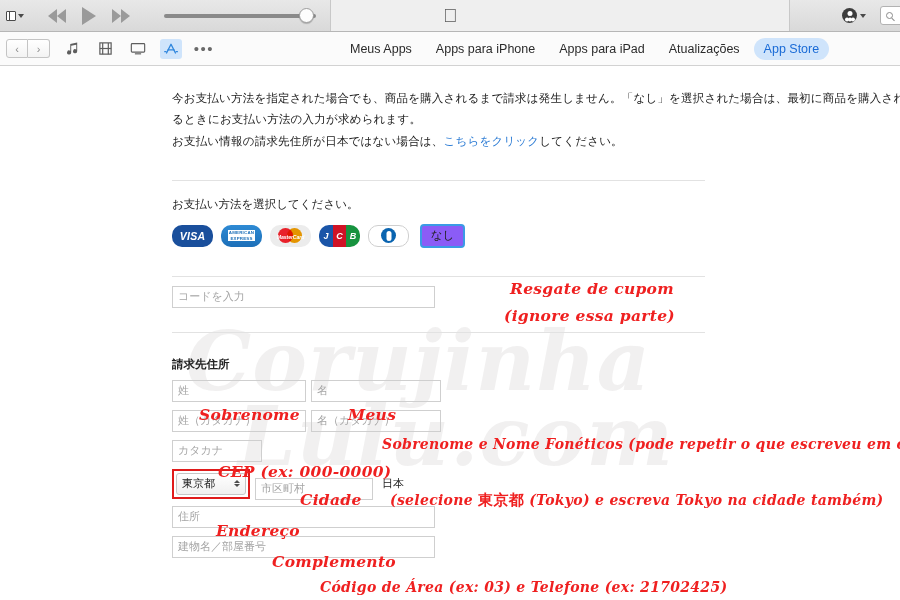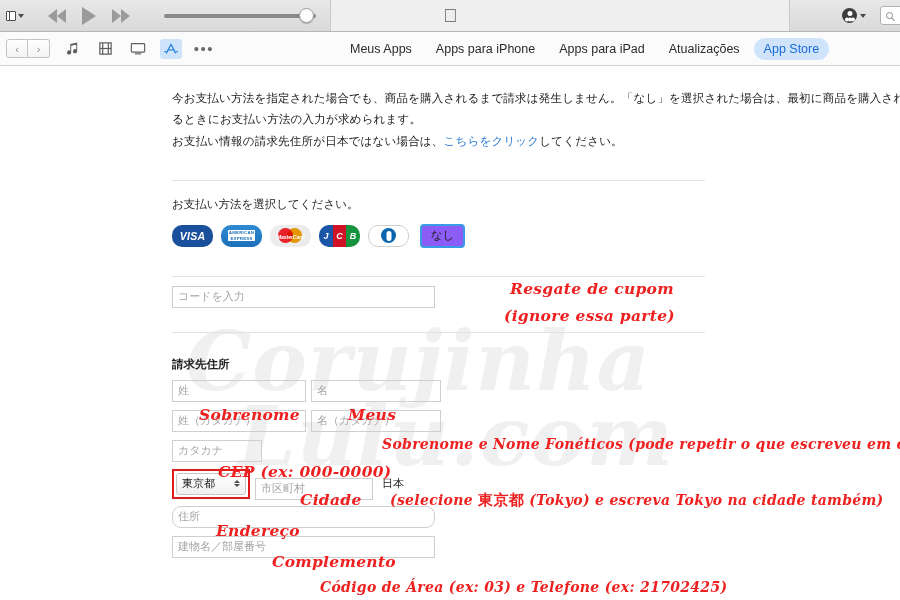--- a/index.html
+++ b/index.html
@@ -308,21 +308,21 @@
 
   .billing-title {
     font-size: 11.5px; font-weight: 700; color: #222;
     margin-top: 24px;
   }
   .row { display: flex; align-items: center; gap: 5px; margin-top: 8px; }
   .f-sei   { width: 134px; }
   .f-mei   { width: 130px; }
   .f-zip   { width: 90px; }
   .f-city  { width: 118px; margin-top: 10px; }
-  .f-addr  { width: 263px; border-radius: 9px; }
+  .f-addr  { width: 263px; }
   .f-bldg  { width: 263px; }
 
   .selbox-wrap {
     border: 2px solid #e01b1b;
     padding: 2px;
     display: inline-flex;
   }
   .selbox {
     width: 70px; height: 22px;
     border: 1px solid #c6c6c6;

